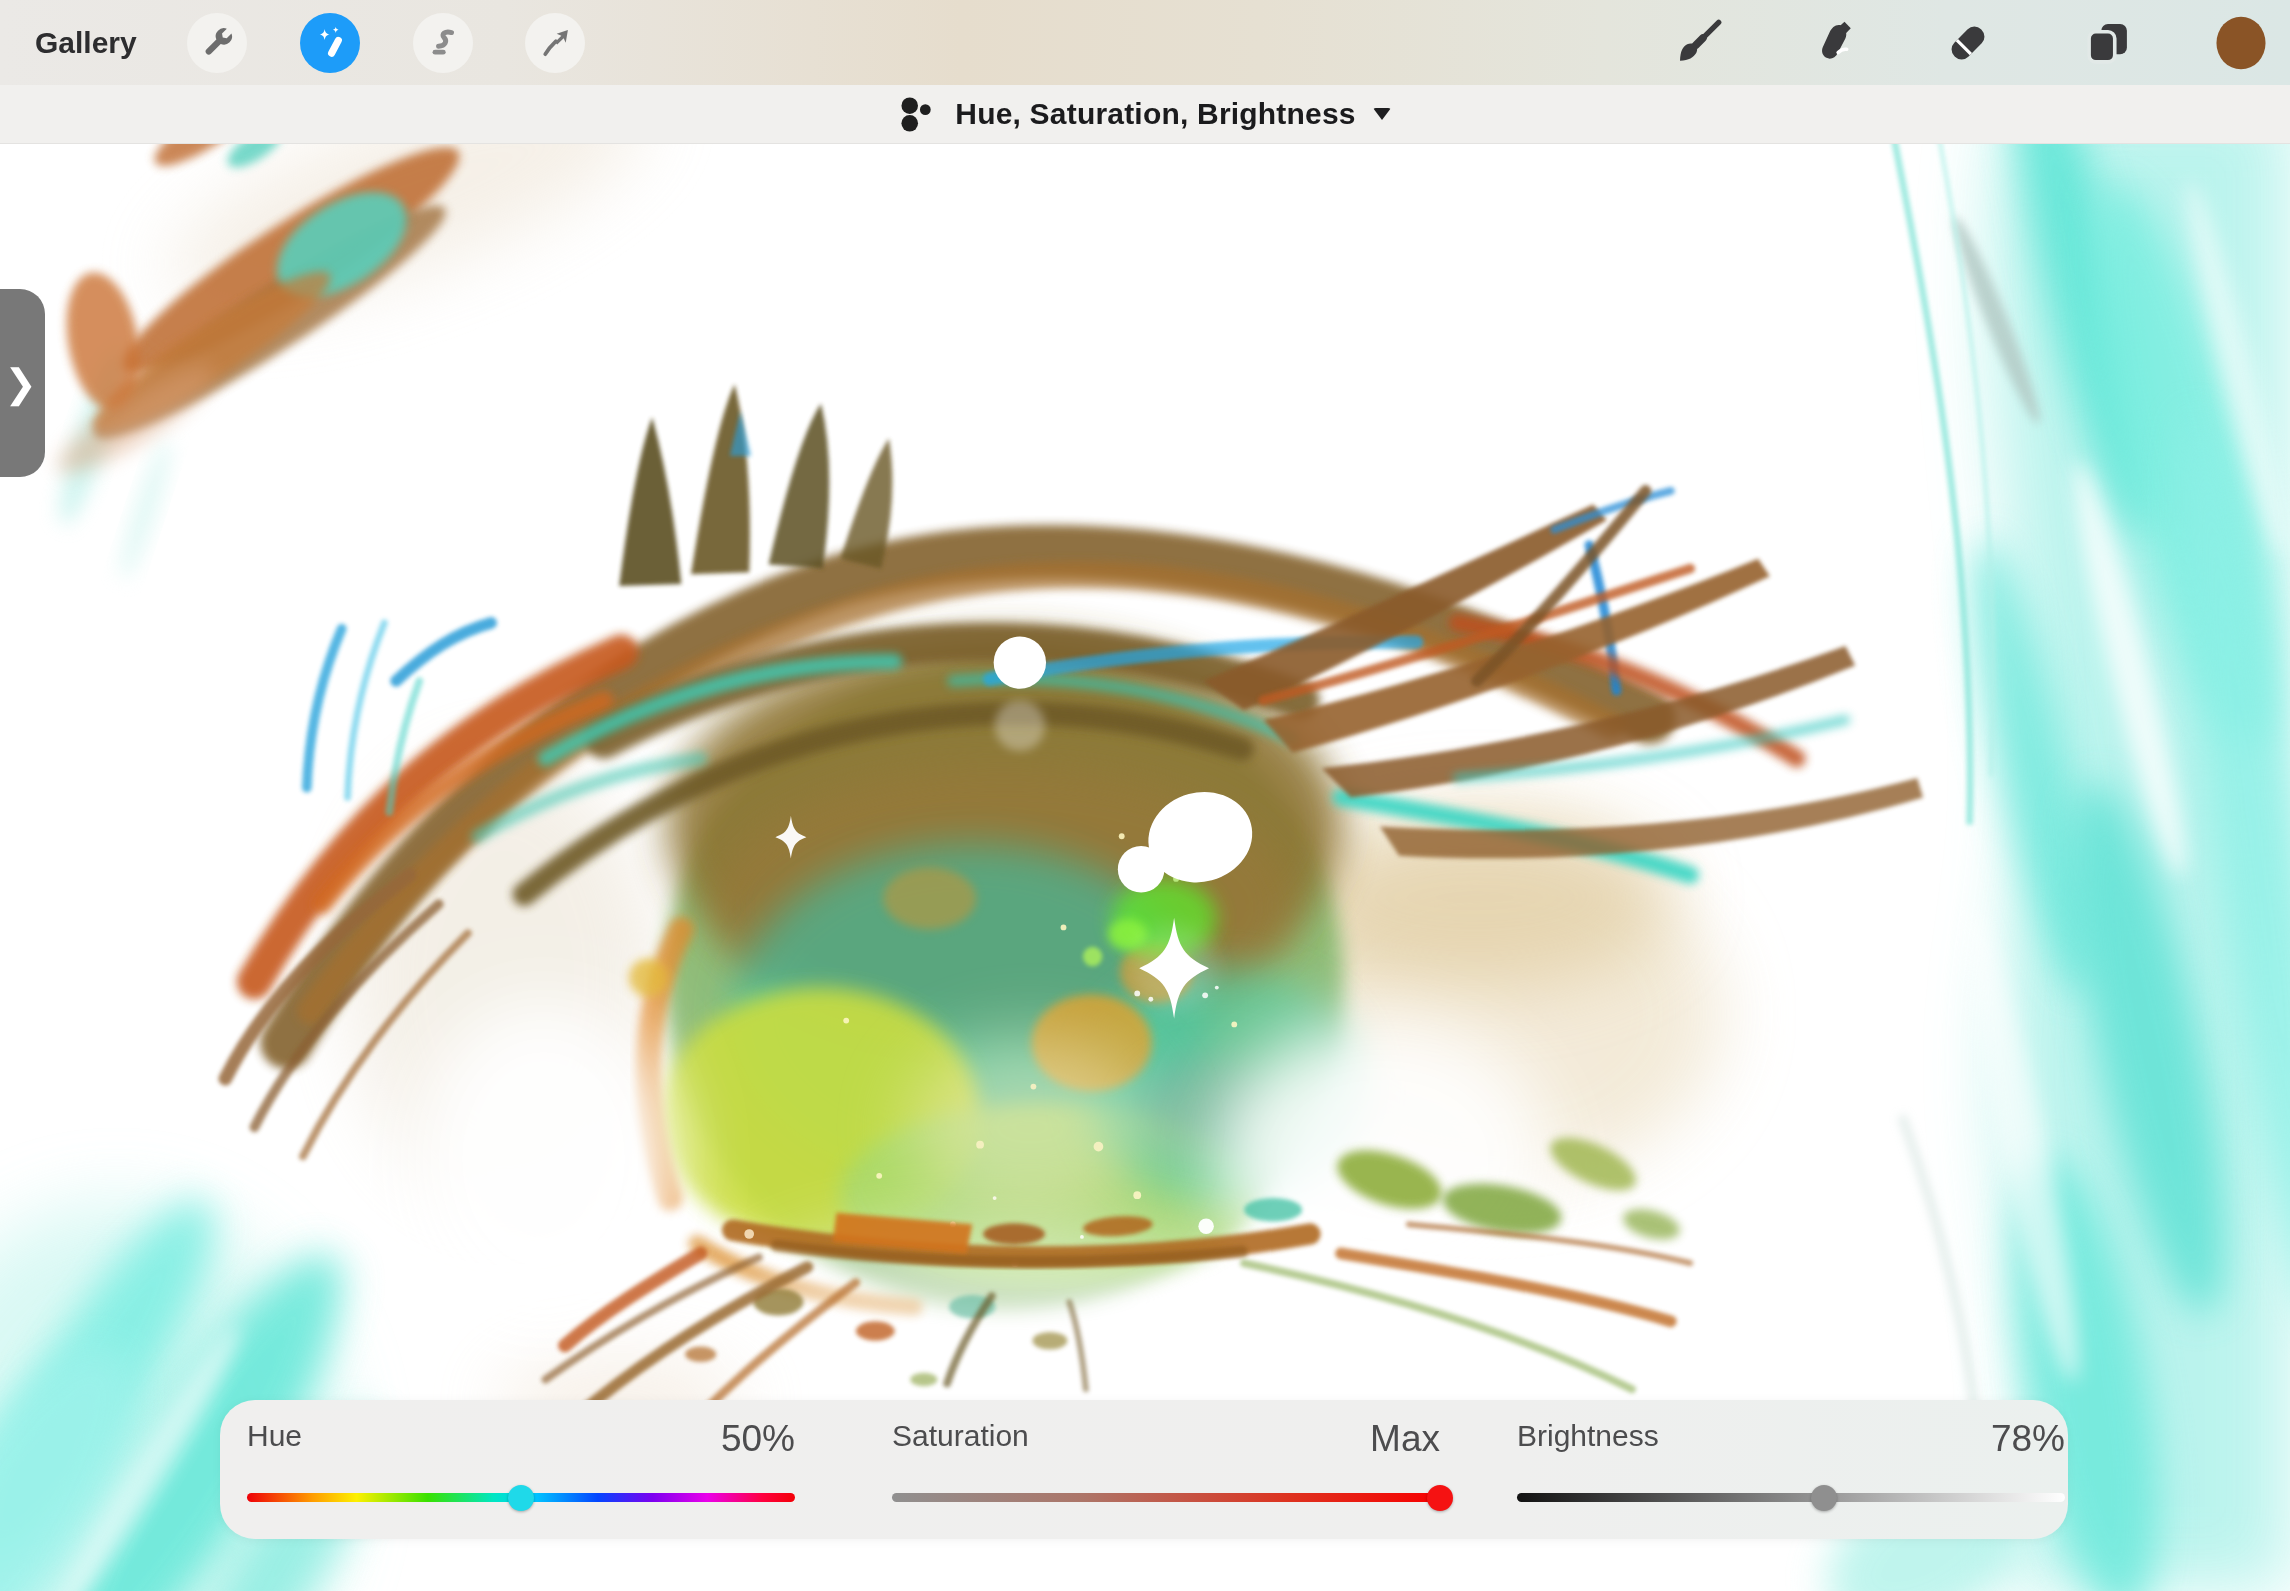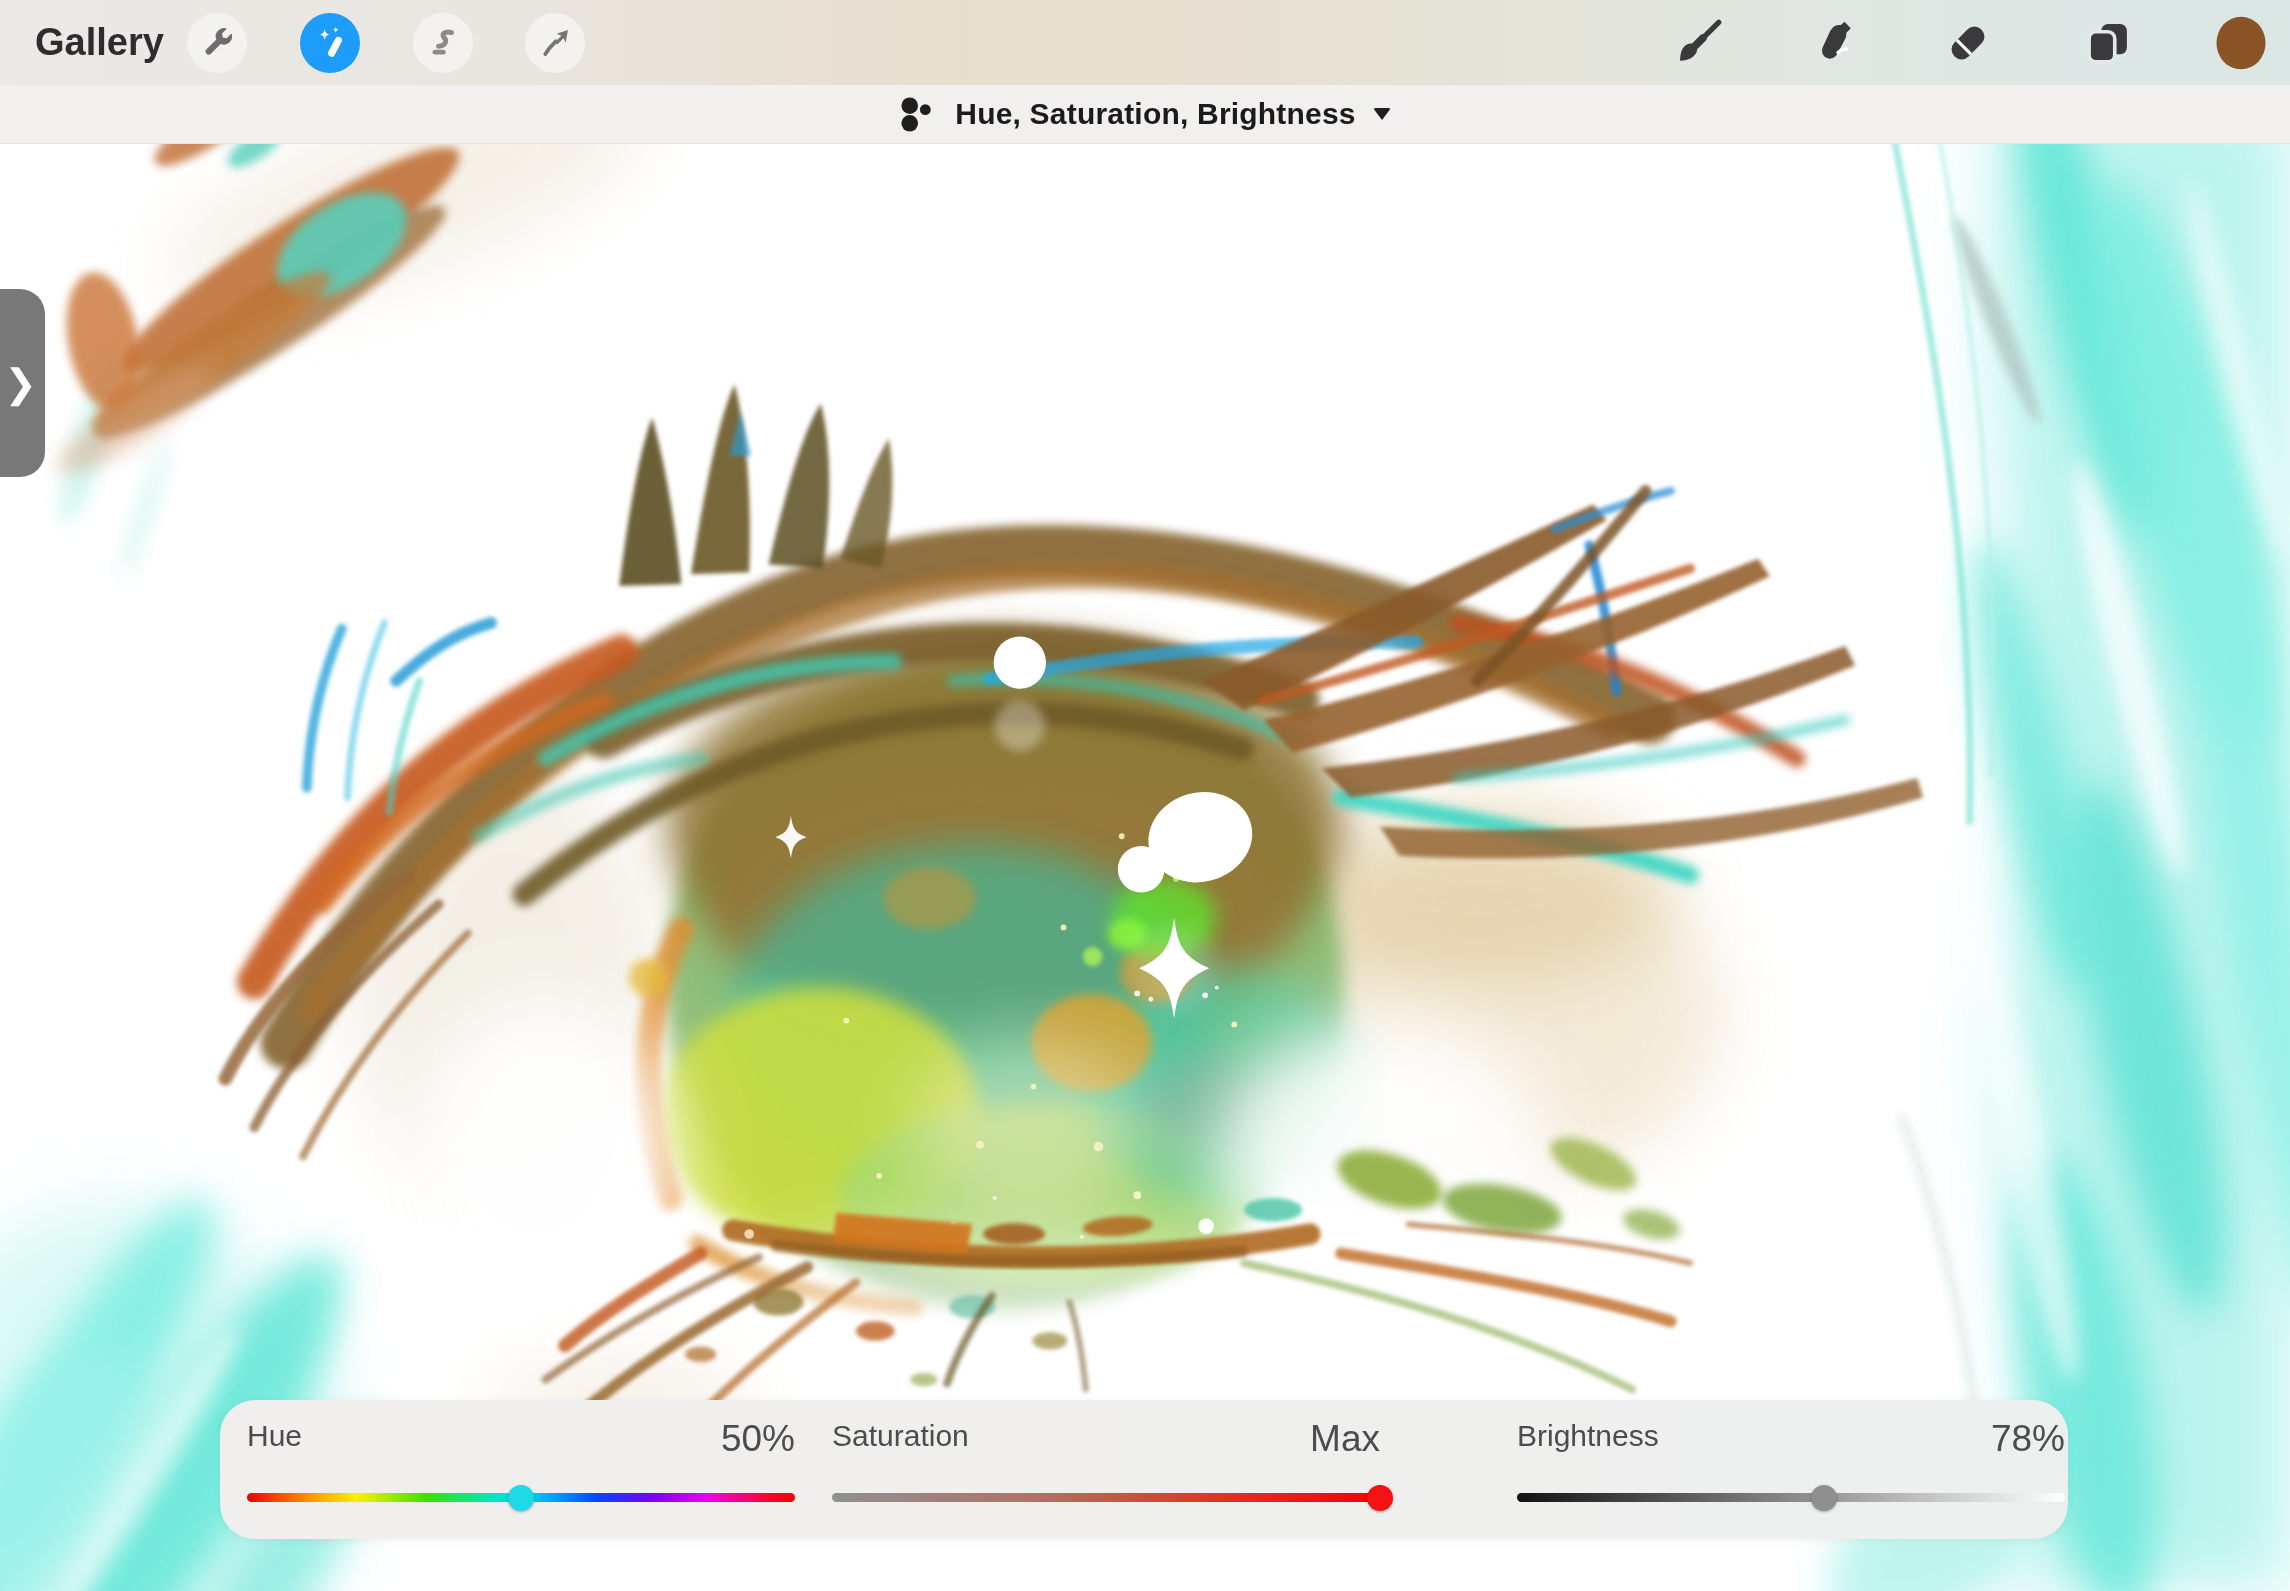--- a/index.html
+++ b/index.html
@@ -8,21 +8,21 @@
           -webkit-font-smoothing:antialiased;}
 
   
   .canvas-art{position:absolute;left:0;top:0;width:2290px;height:1591px;}
 
   
   .toolbar{position:absolute;left:0;top:0;width:2290px;height:85px;
     background:linear-gradient(90deg,#ebe9e6 0%,#e9e6e0 22%,#e6ddcd 42%,#e6e0d2 55%,
                #e4e5dc 70%,#dfe7e4 85%,#dbe7e5 100%);}
   .gallery-btn{position:absolute;left:35px;top:0;height:85px;line-height:85px;
-    font-size:38px;font-weight:600;color:#2d2d2f;}
+    font-size:30px;font-weight:600;color:#2d2d2f;}
   .tb-circle{position:absolute;top:12.6px;width:60px;height:60px;border-radius:50%;
     background:#f3f2ef;display:flex;align-items:center;justify-content:center;}
   .tb-circle.active{background:#1d9cf9;}
   .tb-plain{position:absolute;top:12.6px;width:60px;height:60px;display:flex;
     align-items:center;justify-content:center;}
 
   
   .titlebar{position:absolute;left:0;top:85px;width:2290px;height:58px;background:#f1f0ee;
     border-bottom:1px solid rgba(0,0,0,0.05);display:flex;align-items:center;justify-content:center;}
   .titlebar-inner{display:flex;align-items:center;gap:17px;}
@@ -259,21 +259,21 @@
 
     <div class="slider" style="left:27px;width:548px;">
       <span class="lbl">Hue</span>
       <span class="val">50%</span>
       <div class="track-wrap">
         <div class="track track-hue"></div>
         <div class="thumb" style="left: 50%; background: rgb(31, 217, 233);"></div>
       </div>
     </div>
 
-    <div class="slider" style="left:612px;width:548px;">
+    <div class="slider" style="left:672px;width:548px;">
       <span class="lbl">Saturation</span>
       <span class="val">Max</span>
       <div class="track-wrap">
         <div class="track track-sat"></div>
         <div class="thumb" style="left: 100%; background: rgb(245, 18, 18);"></div>
       </div>
     </div>
 
     <div class="slider" style="left:1269px;width:548px;margin-left:28px;">
       <span class="lbl">Brightness</span>

